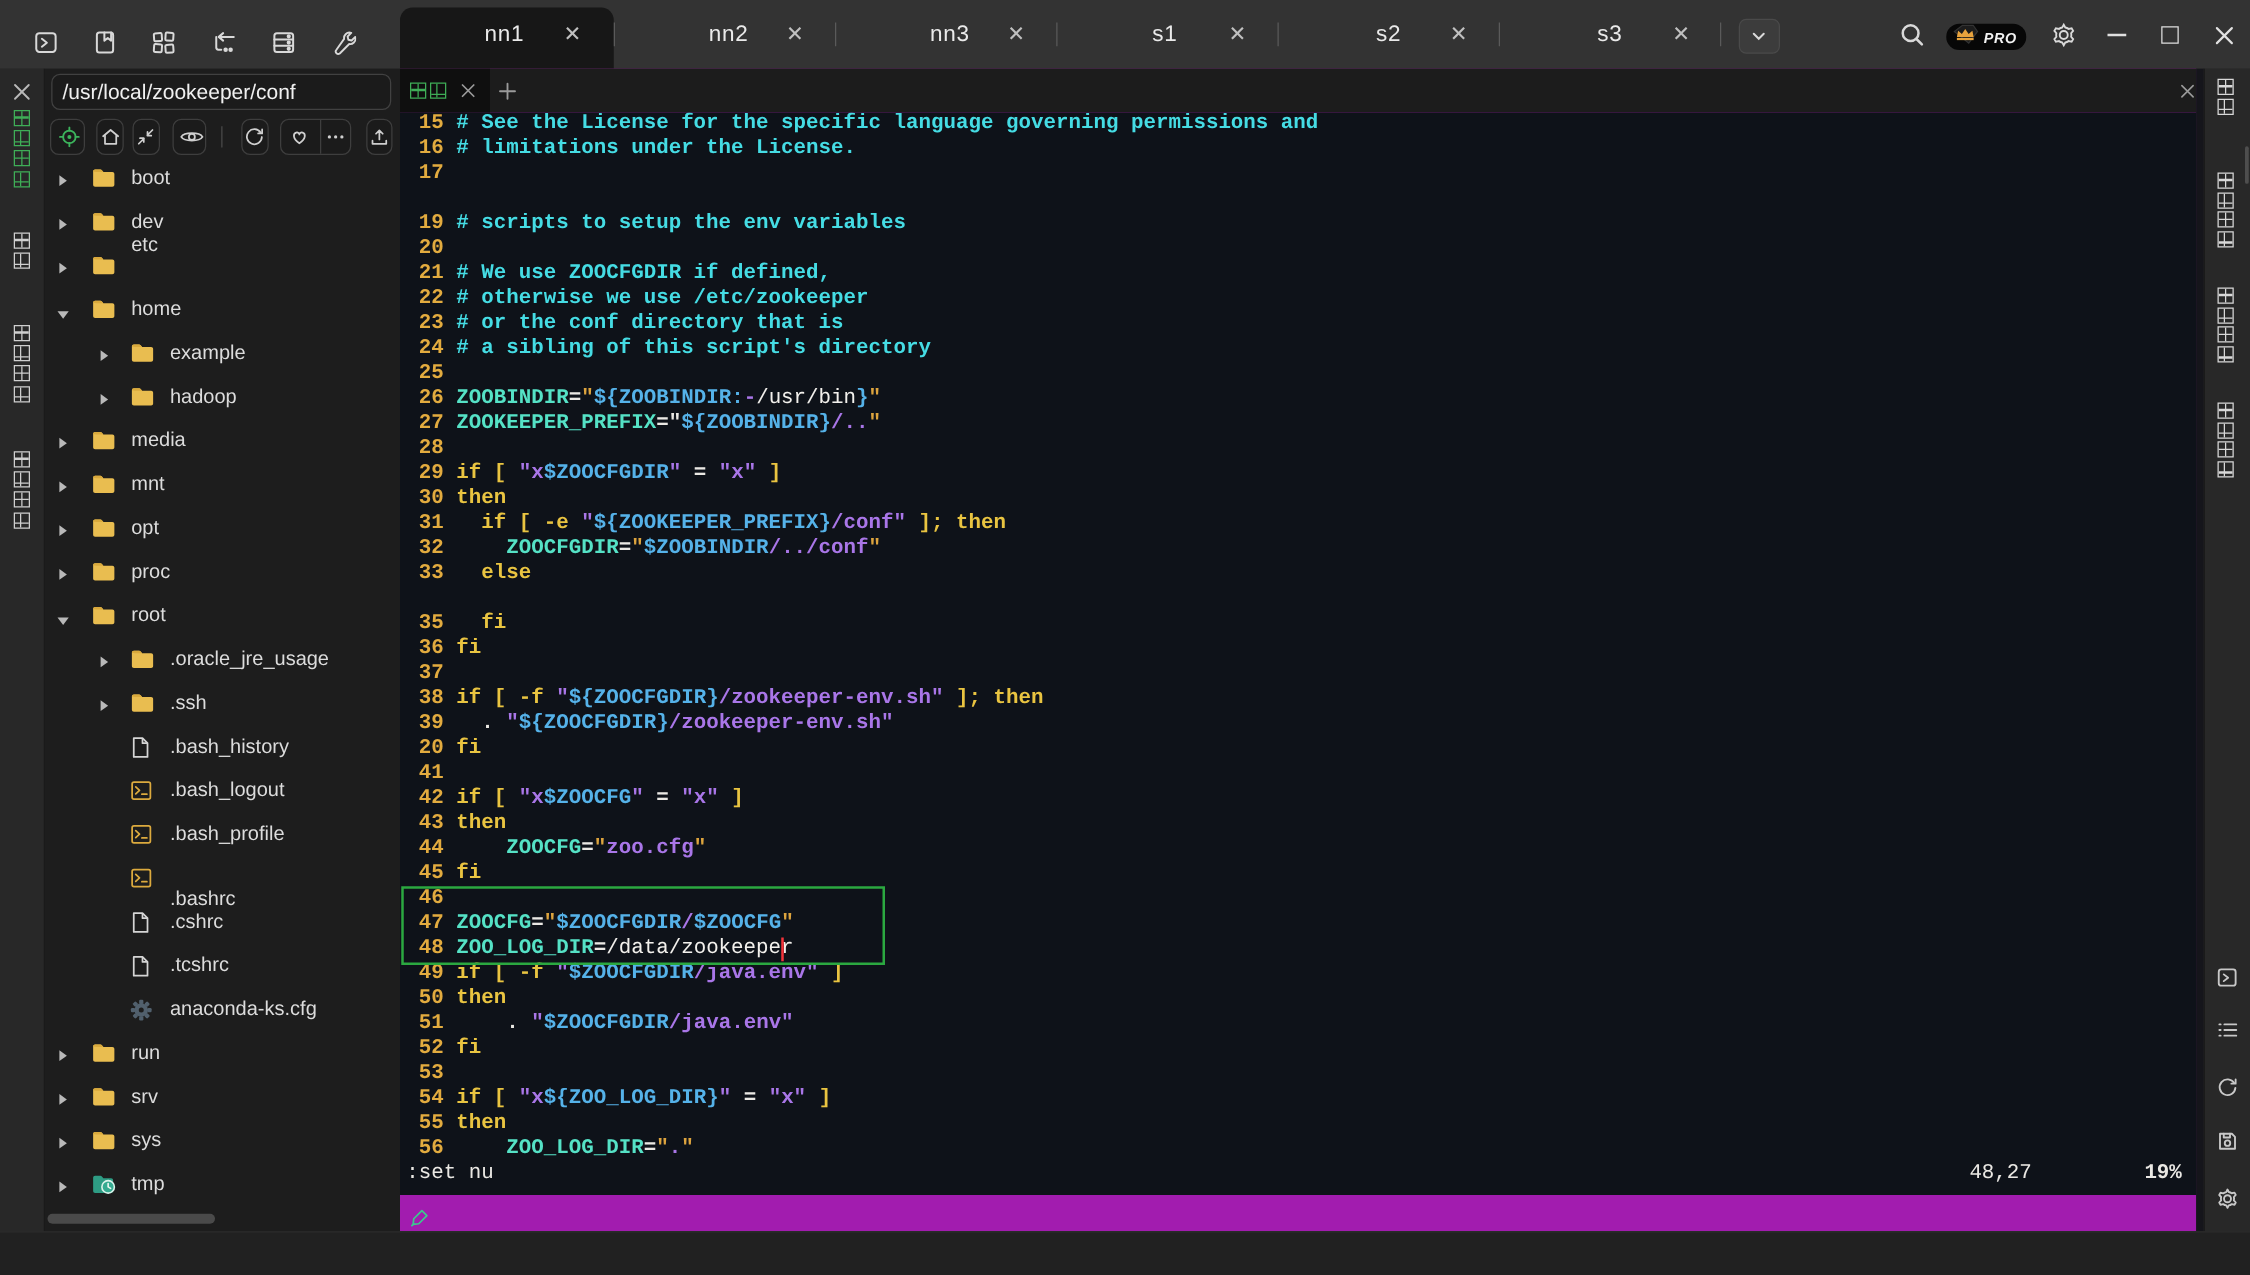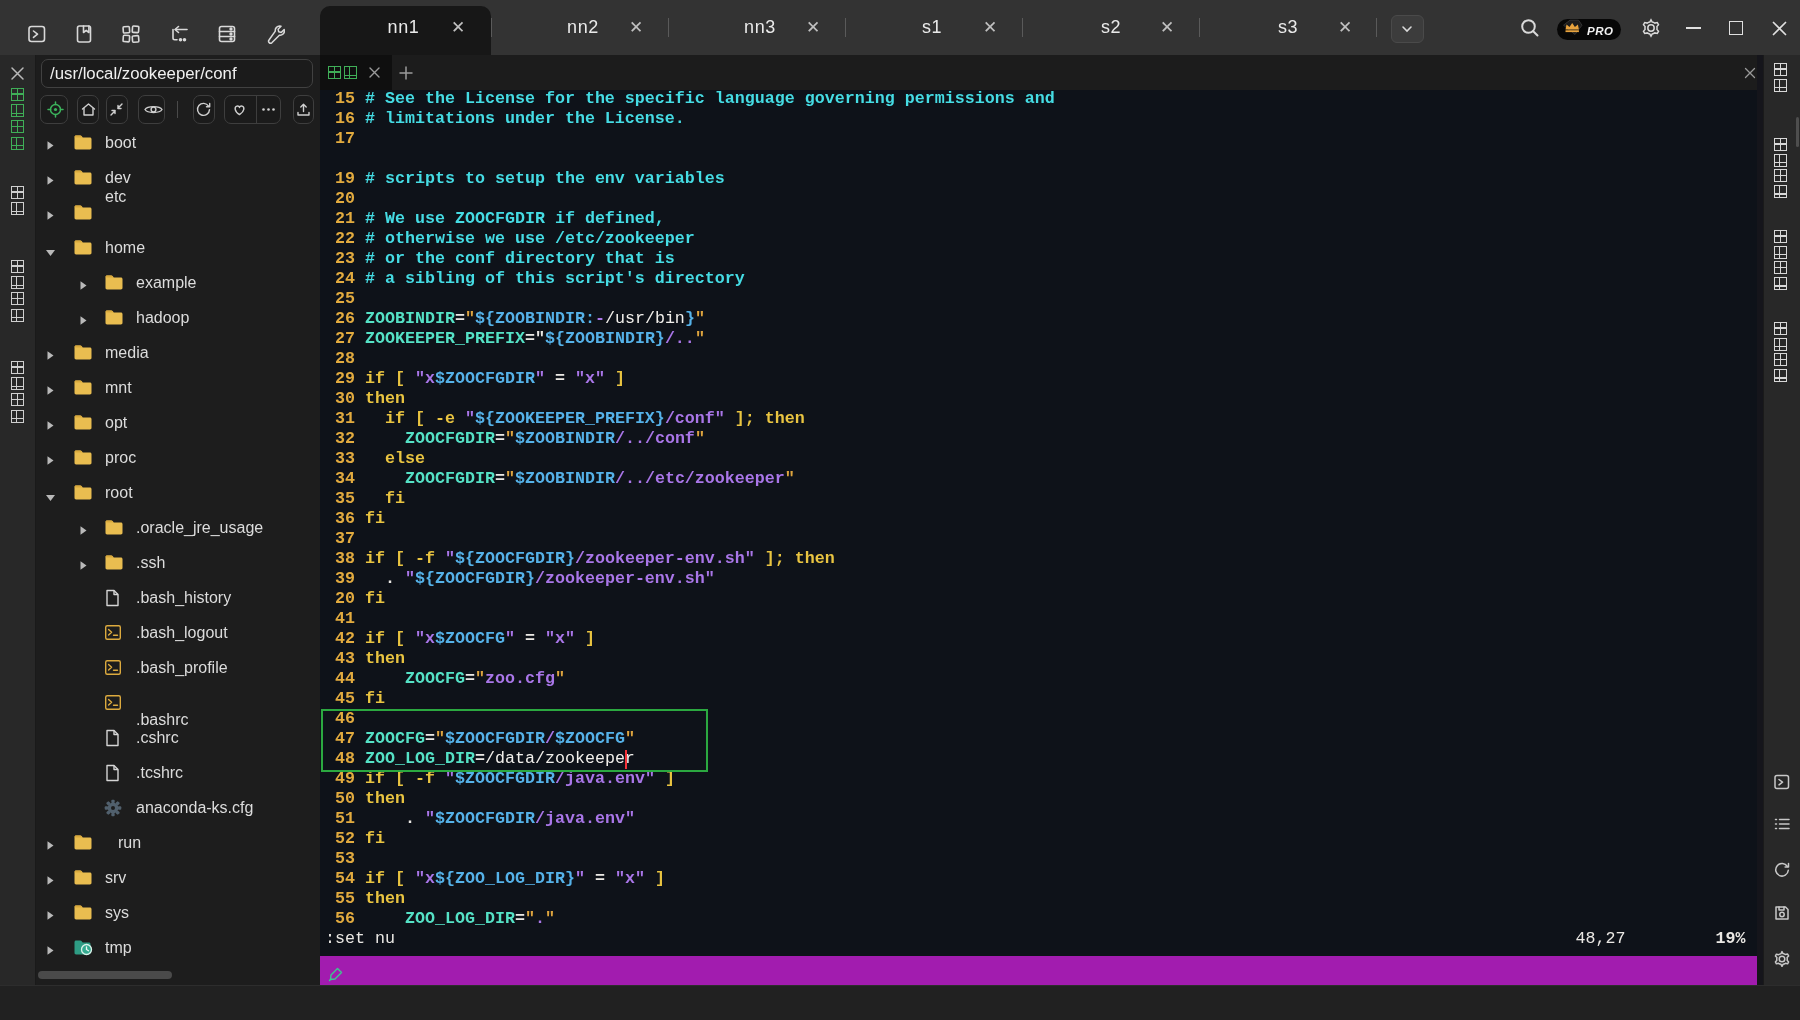--- a/index.html
+++ b/index.html
@@ -330,21 +330,21 @@
       <circle cx="9" cy="9" r="2" fill="#1d1d1d"></circle>
     </svg></div>
 <div class="rlabel" style="left:136px;top:790px">anaconda-ks.cfg</div>
 <div class="abs" style="left:46px;top:837px"><svg width="9" height="11" viewBox="0 0 9 11">
       <path d="M1.5 1.2l6 4.3-6 4.3z" fill="#b9b9b9"></path>
     </svg></div>
 <div class="abs" style="left:73px;top:834px"><svg width="20" height="17" viewBox="0 0 20 17">
       <path d="M1.5 3.2c0-.9.7-1.6 1.6-1.6h4.2c.5 0 .9.2 1.2.5l1.2 1.4h7.2c.9 0 1.6.7 1.6 1.6v8.7c0 .9-.7 1.6-1.6 1.6H3.1c-.9 0-1.6-.7-1.6-1.6z" fill="#e9bd50"></path>
       <path d="M1.5 3.2c0-.9.7-1.6 1.6-1.6h4.2c.5 0 .9.2 1.2.5l1.2 1.4H4z" fill="#d9a93c"></path>
     </svg></div>
-<div class="rlabel" style="left:118px;top:825px">run</div>
+<div class="rlabel" style="left:105px;top:825px">run</div>
 <div class="abs" style="left:46px;top:872px"><svg width="9" height="11" viewBox="0 0 9 11">
       <path d="M1.5 1.2l6 4.3-6 4.3z" fill="#b9b9b9"></path>
     </svg></div>
 <div class="abs" style="left:73px;top:869px"><svg width="20" height="17" viewBox="0 0 20 17">
       <path d="M1.5 3.2c0-.9.7-1.6 1.6-1.6h4.2c.5 0 .9.2 1.2.5l1.2 1.4h7.2c.9 0 1.6.7 1.6 1.6v8.7c0 .9-.7 1.6-1.6 1.6H3.1c-.9 0-1.6-.7-1.6-1.6z" fill="#e9bd50"></path>
       <path d="M1.5 3.2c0-.9.7-1.6 1.6-1.6h4.2c.5 0 .9.2 1.2.5l1.2 1.4H4z" fill="#d9a93c"></path>
     </svg></div>
 <div class="rlabel" style="left:105px;top:860px">srv</div>
 <div class="abs" style="left:46px;top:907px"><svg width="9" height="11" viewBox="0 0 9 11">
       <path d="M1.5 1.2l6 4.3-6 4.3z" fill="#b9b9b9"></path>
@@ -392,21 +392,20 @@
 <div class="l" style="top:179px"><span class="n"> 24 </span><span class="c"># a sibling of this script's directory</span></div>
 <div class="l" style="top:199px"><span class="n"> 25 </span></div>
 <div class="l" style="top:219px"><span class="n"> 26 </span><span class="t">ZOOBINDIR</span><span class="w">=</span><span class="g">"</span><span class="b">${ZOOBINDIR:</span><span class="p">-</span><span class="wb">/usr/bin</span><span class="b">}</span><span class="g">"</span></div>
 <div class="l" style="top:239px"><span class="n"> 27 </span><span class="t">ZOOKEEPER_PREFIX</span><span class="w">="</span><span class="b">${ZOOBINDIR}</span><span class="p">/..</span><span class="g">"</span></div>
 <div class="l" style="top:259px"><span class="n"> 28 </span></div>
 <div class="l" style="top:279px"><span class="n"> 29 </span><span class="k">if [ </span><span class="p">"x</span><span class="b">$ZOOCFGDIR</span><span class="p">"</span><span class="w"> = </span><span class="p">"x"</span><span class="k"> ]</span></div>
 <div class="l" style="top:299px"><span class="n"> 30 </span><span class="k">then</span></div>
 <div class="l" style="top:319px"><span class="n"> 31 </span><span class="w">  </span><span class="k">if [ -e </span><span class="p">"</span><span class="b">${ZOOKEEPER_PREFIX}</span><span class="p">/conf"</span><span class="k"> ]; then</span></div>
 <div class="l" style="top:339px"><span class="n"> 32 </span><span class="w">    </span><span class="t">ZOOCFGDIR</span><span class="w">=</span><span class="g">"</span><span class="b">$ZOOBINDIR</span><span class="p">/../conf</span><span class="g">"</span></div>
 <div class="l" style="top:359px"><span class="n"> 33 </span><span class="w">  </span><span class="k">else</span></div>
-<div class="l" style="top:379px"><span class="n"> 34 </span><span class="w">    </span><span class="t">ZOOCFGDIR</span><span class="w">=</span><span class="g">"</span><span class="b">$ZOOBINDIR</span><span class="p">/../etc/zookeeper</span><span class="g">"</span></div>
 <div class="l" style="top:399px"><span class="n"> 35 </span><span class="w">  </span><span class="k">fi</span></div>
 <div class="l" style="top:419px"><span class="n"> 36 </span><span class="k">fi</span></div>
 <div class="l" style="top:439px"><span class="n"> 37 </span></div>
 <div class="l" style="top:459px"><span class="n"> 38 </span><span class="k">if [ -f </span><span class="p">"</span><span class="b">${ZOOCFGDIR}</span><span class="p">/zookeeper-env.sh"</span><span class="k"> ]; then</span></div>
 <div class="l" style="top:479px"><span class="n"> 39 </span><span class="w">  . </span><span class="p">"</span><span class="b">${ZOOCFGDIR}</span><span class="p">/zookeeper-env.sh"</span></div>
 <div class="l" style="top:499px"><span class="n"> 20 </span><span class="k">fi</span></div>
 <div class="l" style="top:519px"><span class="n"> 41 </span></div>
 <div class="l" style="top:539px"><span class="n"> 42 </span><span class="k">if [ </span><span class="p">"x</span><span class="b">$ZOOCFG</span><span class="p">"</span><span class="w"> = </span><span class="p">"x"</span><span class="k"> ]</span></div>
 <div class="l" style="top:559px"><span class="n"> 43 </span><span class="k">then</span></div>
 <div class="l" style="top:579px"><span class="n"> 44 </span><span class="w">    </span><span class="t">ZOOCFG</span><span class="w">=</span><span class="g">"</span><span class="p">zoo.cfg</span><span class="g">"</span></div>

